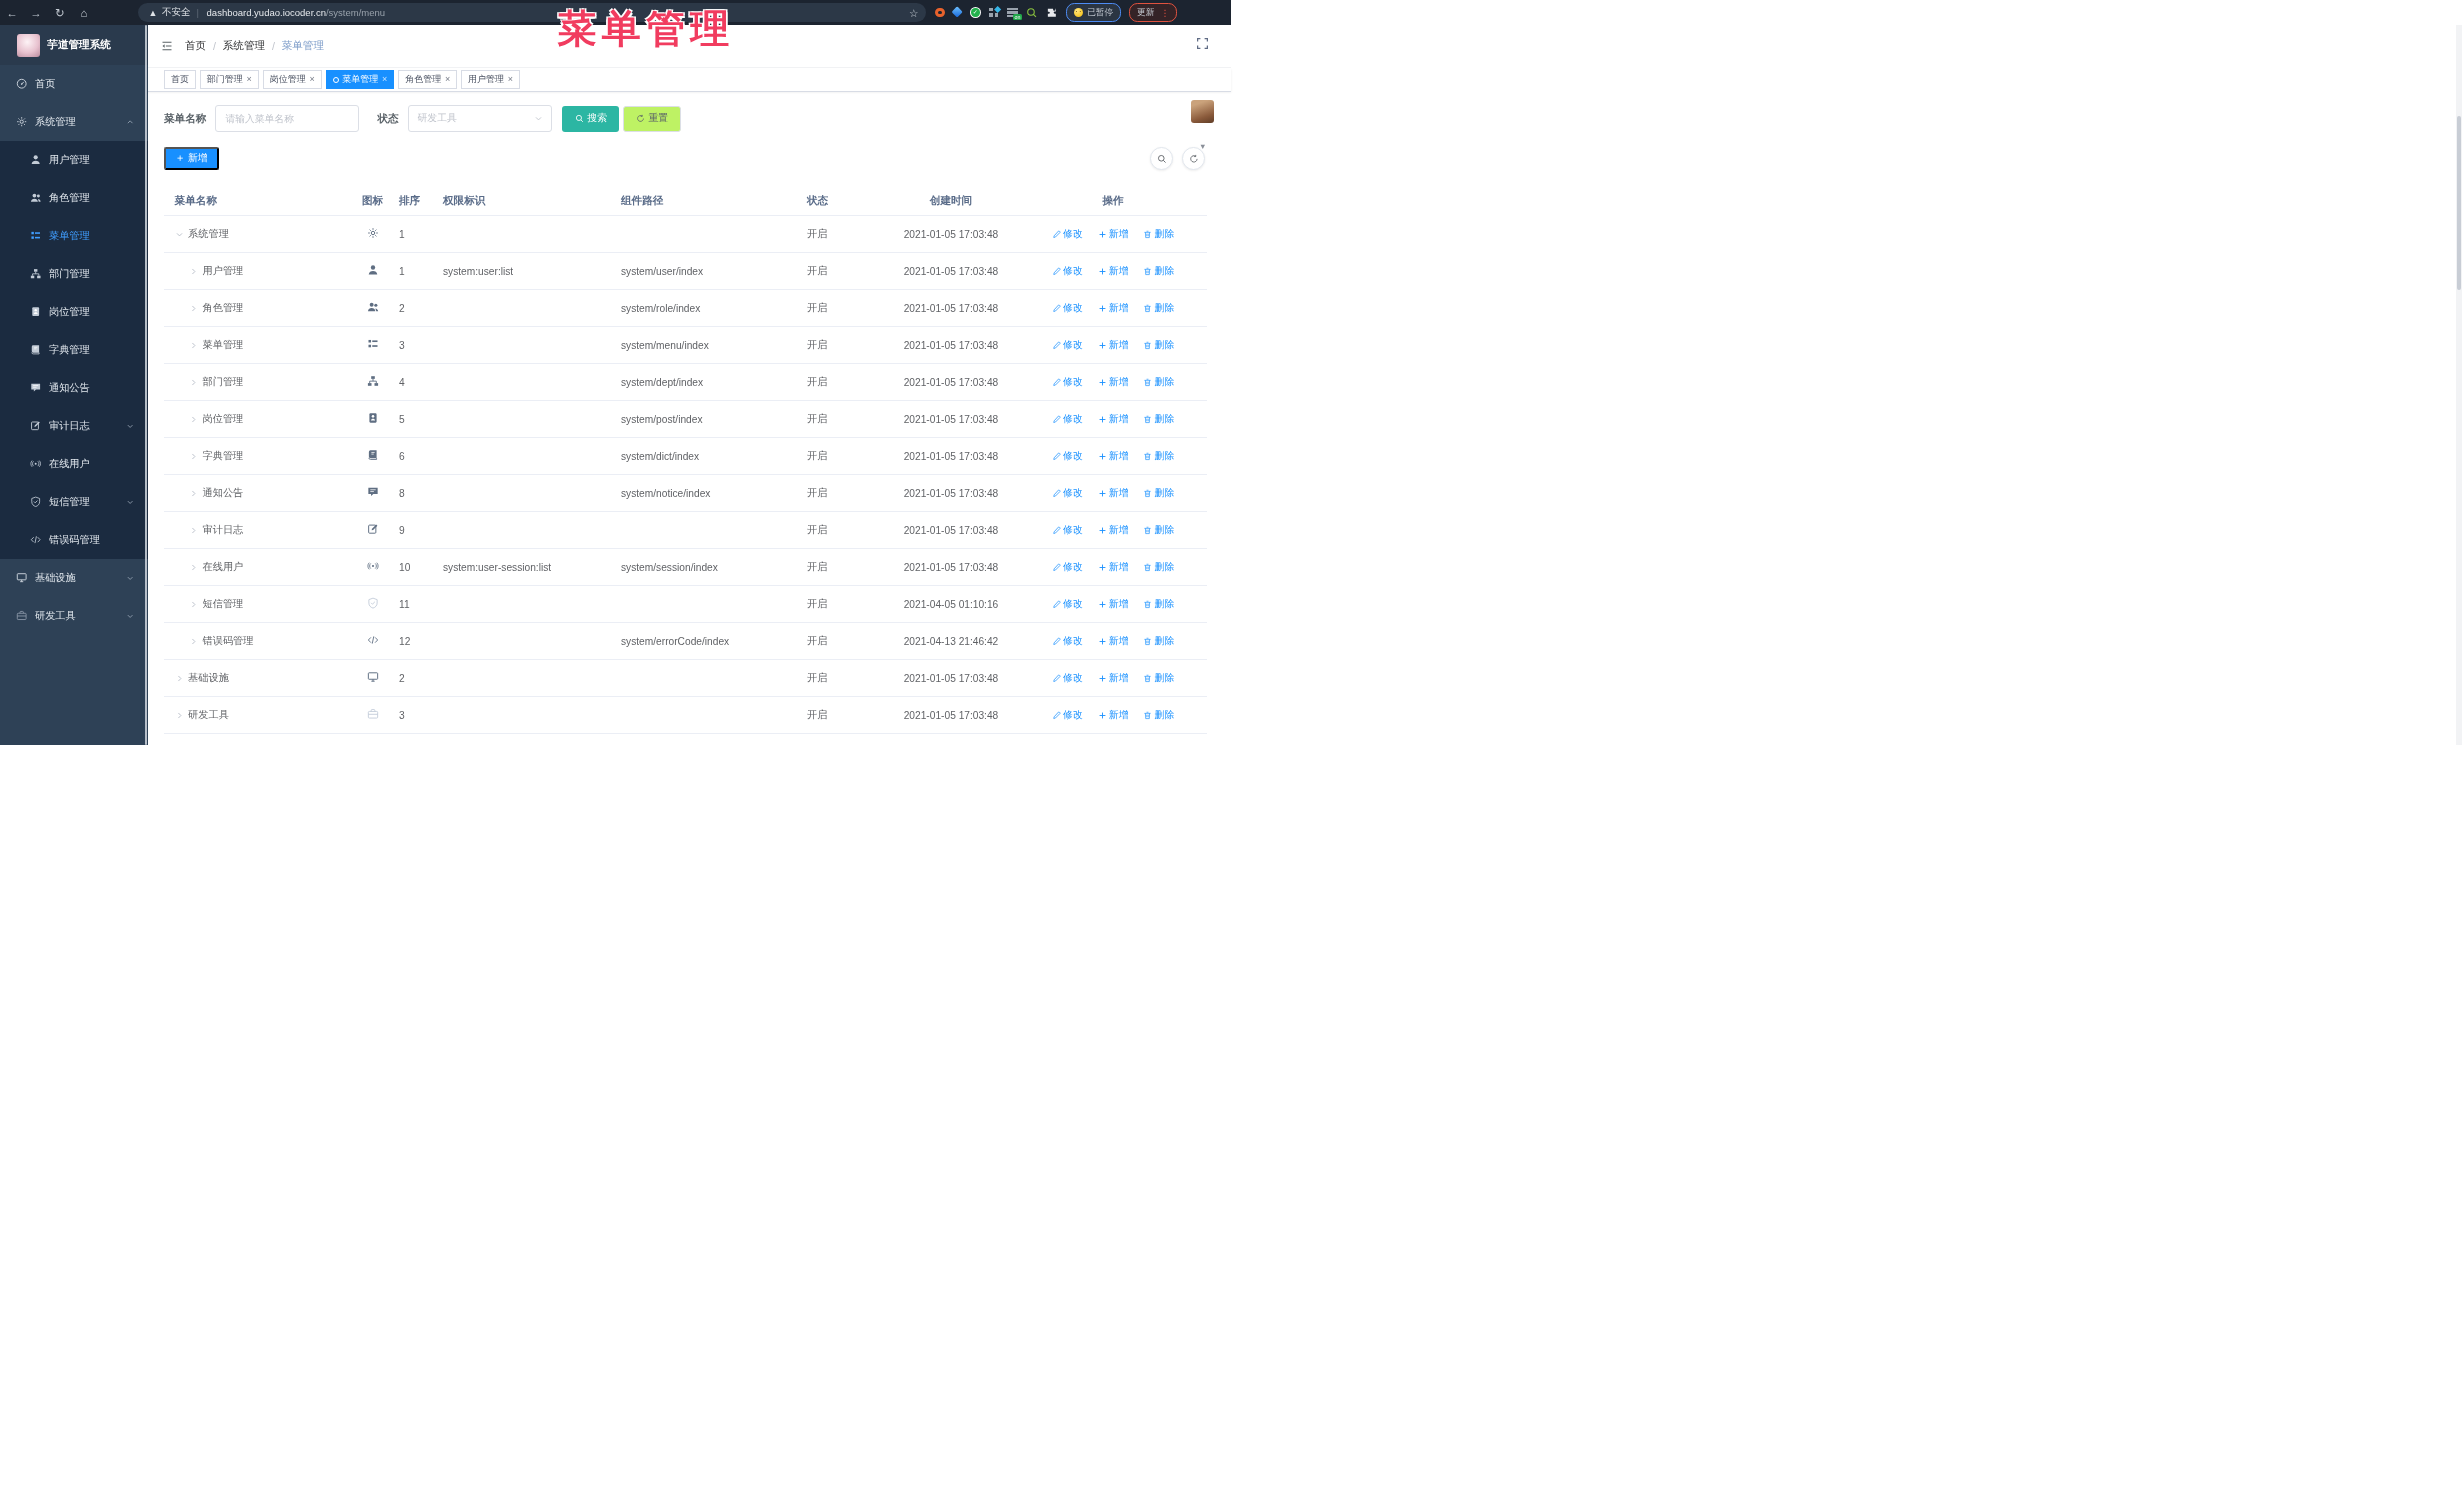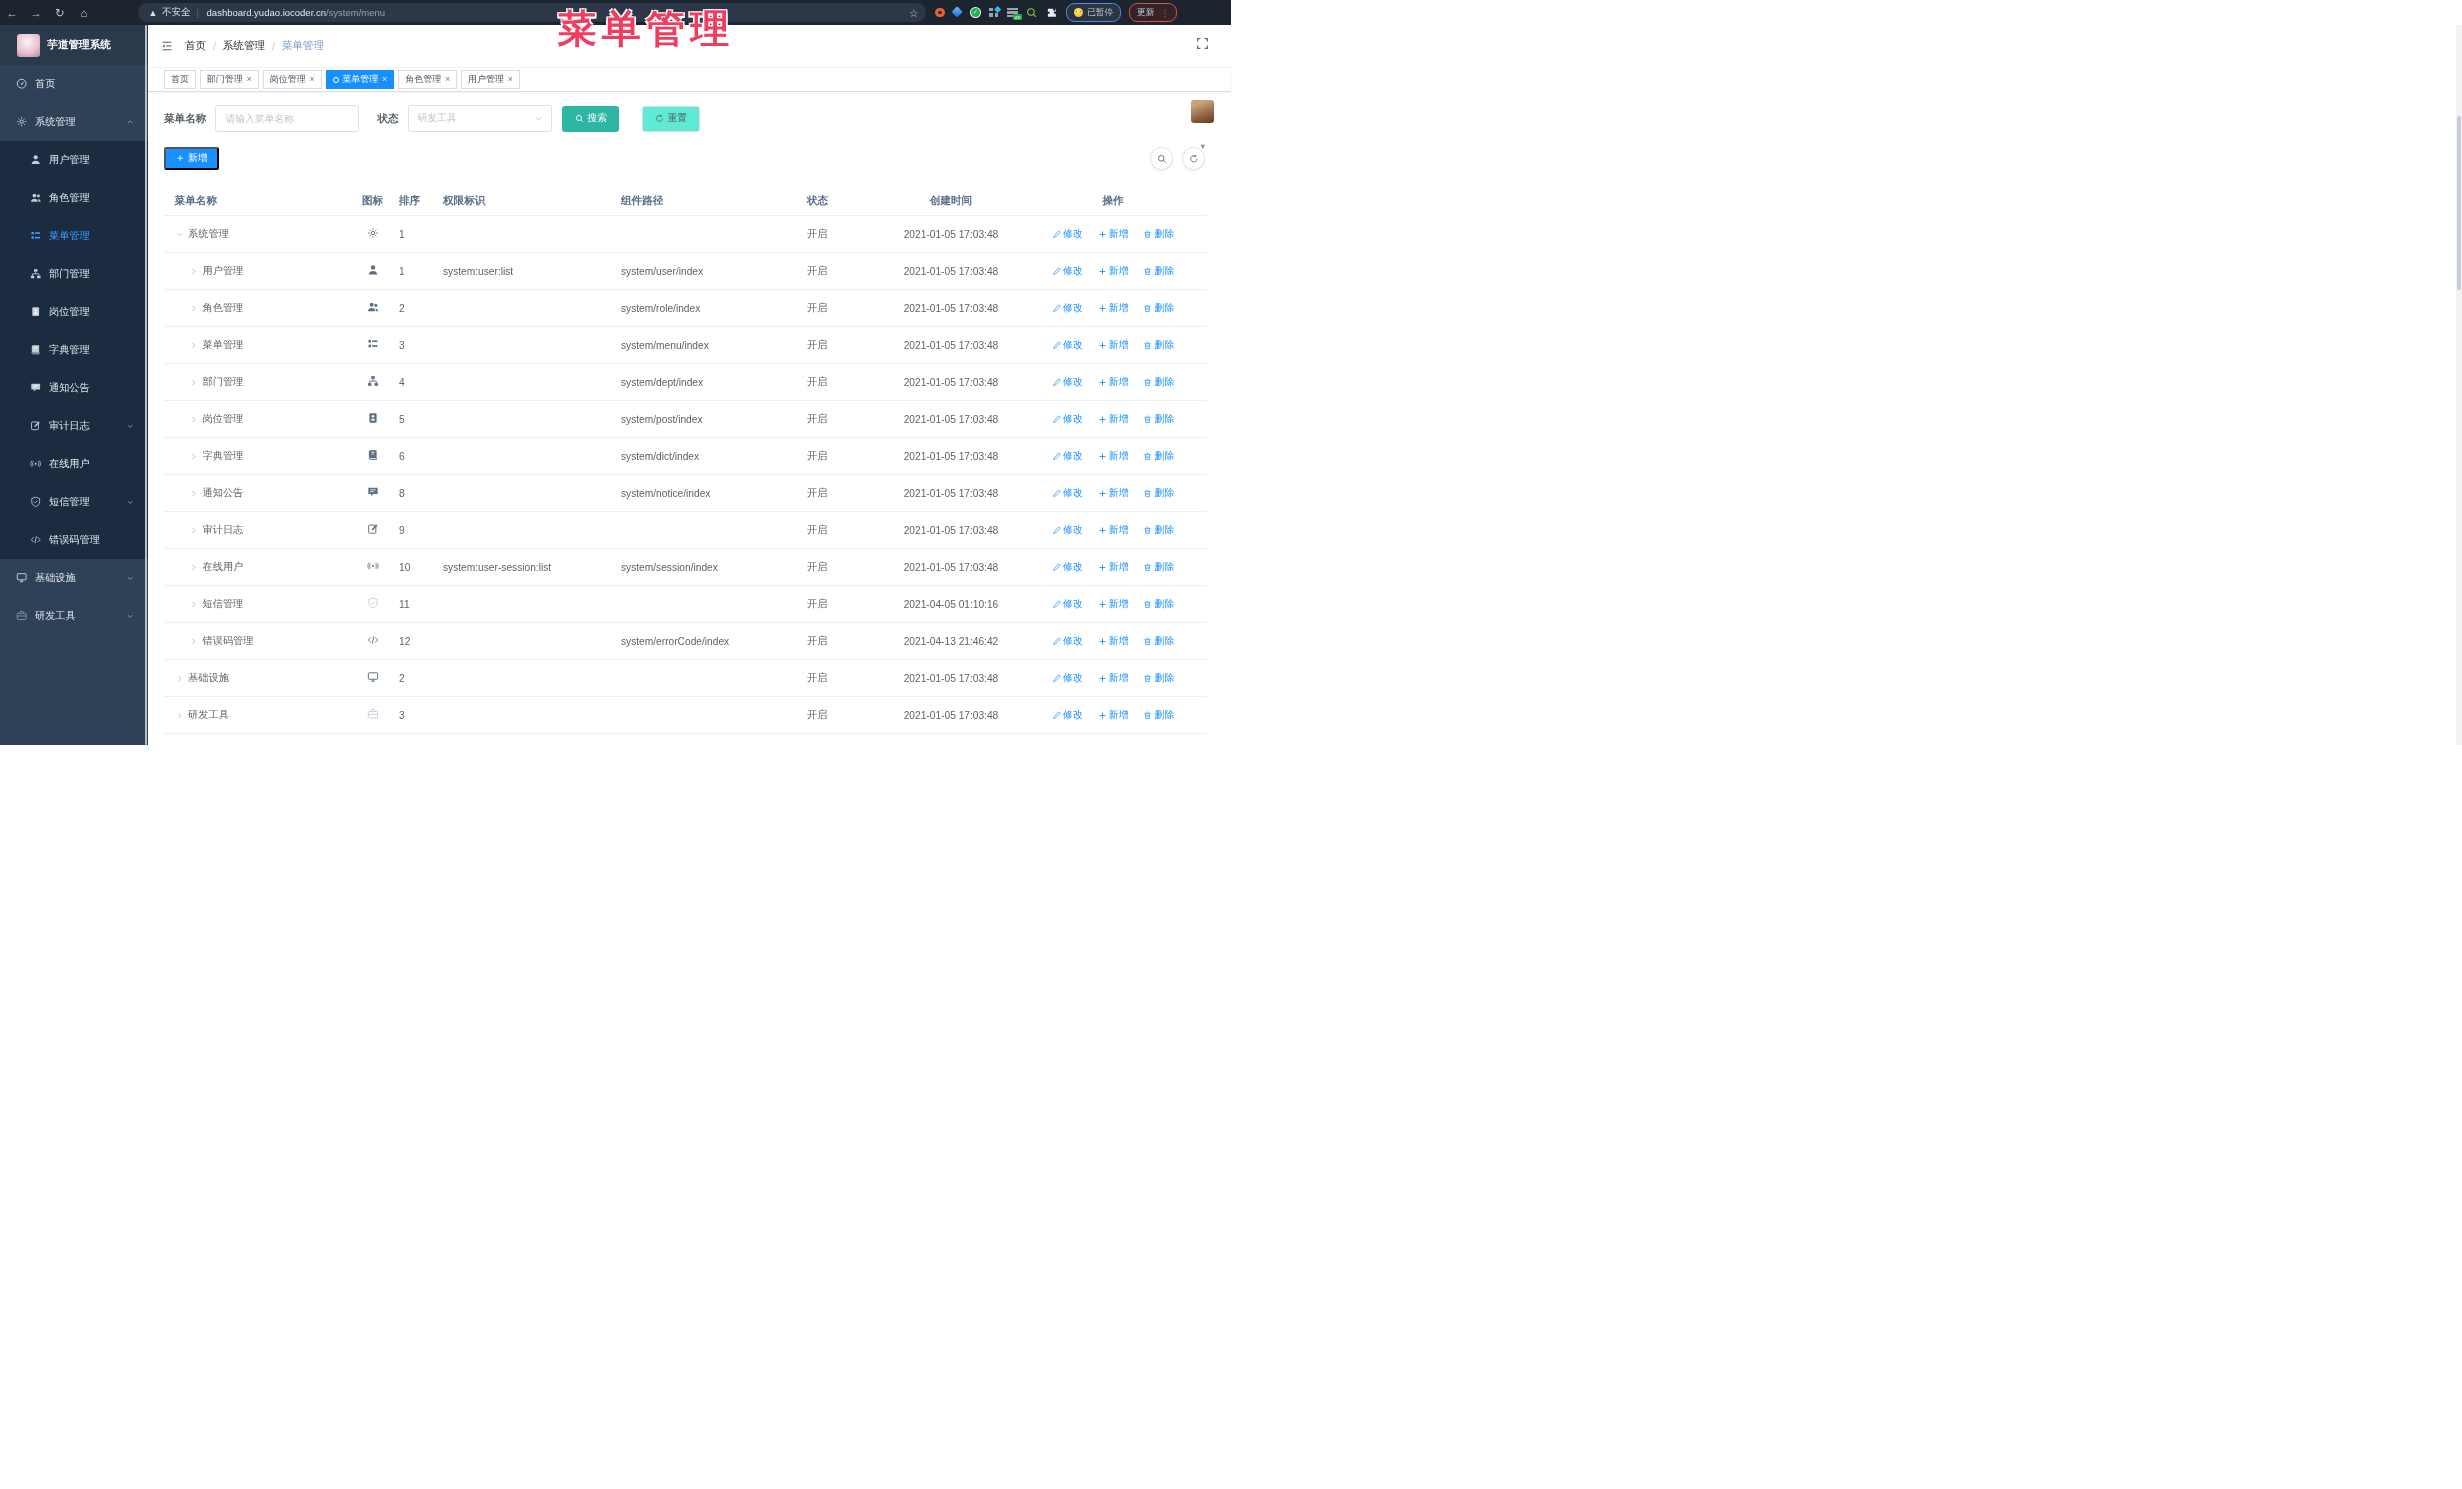--- a/index.html
+++ b/index.html
@@ -101,21 +101,21 @@
   .f-input::placeholder { color:#c0c4cc; }
   .f-select { width:144px; height:27px; border:0.8px solid #dcdfe6; border-radius:3px; padding:0 7.6px 0 9px;
     display:flex; align-items:center; cursor:pointer; }
   .f-select .ph { color:#c0c4cc; font-size:9.8px; }
   .f-select .sel-caret { margin-left:auto; width:9px; height:9px; color:#c0c4cc; }
   .gap24 { width:18px; } .gap14 { width:10.6px; }
   .btn { height:26px; border-radius:3px; display:inline-flex; align-items:center; gap:3.8px;
     font-size:9.8px; padding:0 11.4px; cursor:pointer; border:0.8px solid transparent; }
   .btn svg { width:9px; height:9px; }
   .btn-search { background:#2cb6a3; color:#fff; }
-  .btn-reset { background:#5eead4; border-color:#dcdfe6; color:#5a6268; margin-left:23px; }
+  .btn-reset { background:#bef264; border-color:#dcdfe6; color:#5a6268; margin-left:4px; }
   .toolbar-row { margin-top:15px; display:flex; align-items:center; }
   .btn-add { height:23px; background:#1890ff; color:#fff; border-radius:2.3px; padding:0 9.8px; font-size:9.8px;
     display:inline-flex; align-items:center; gap:3.8px; cursor:pointer; }
   .btn-add svg { width:8.3px; height:8.3px; }
   .tool-circles { margin-left:auto; display:flex; gap:9px; padding-right:26px; }
   .circle-btn { width:23px; height:23px; border-radius:50%; border:0.8px solid #e2e7ee; background:#fff;
     box-shadow:0 0.8px 2.3px rgba(0,0,0,.08); display:flex; align-items:center; justify-content:center;
     color:#5f6368; cursor:pointer; }
   .circle-btn svg { width:9.8px; height:9.8px; }
 

